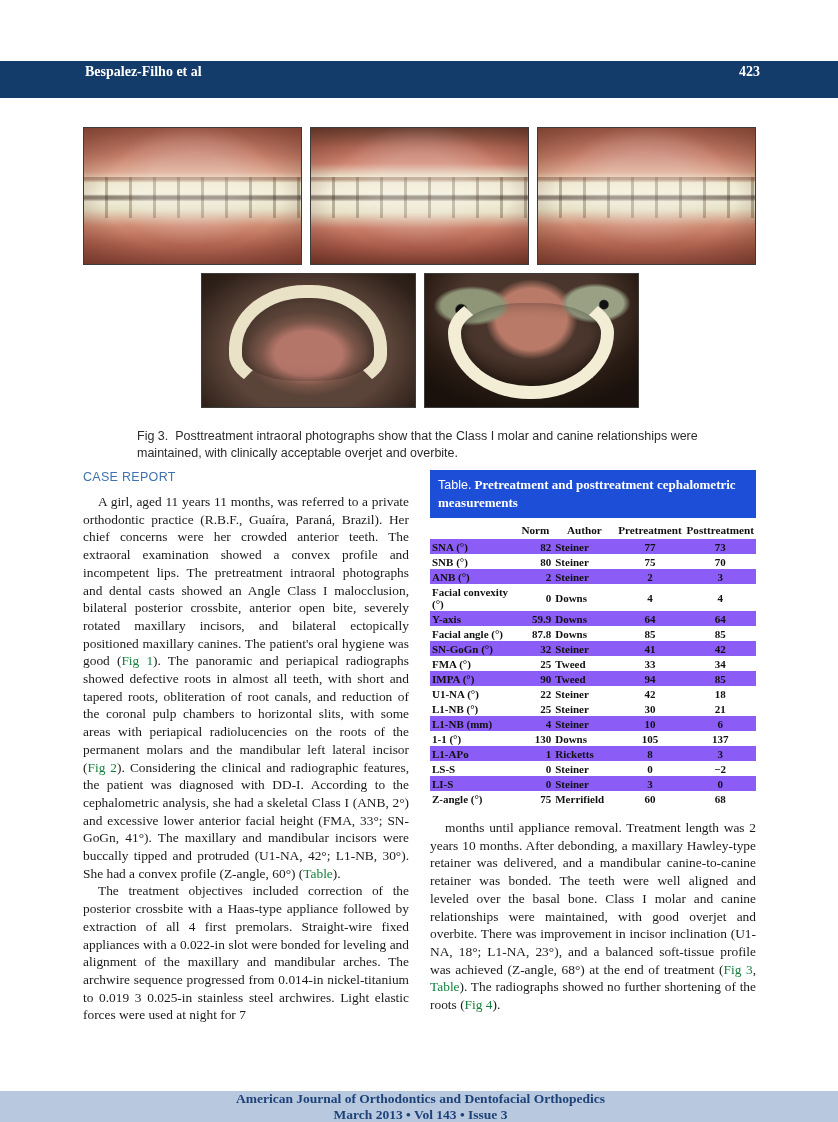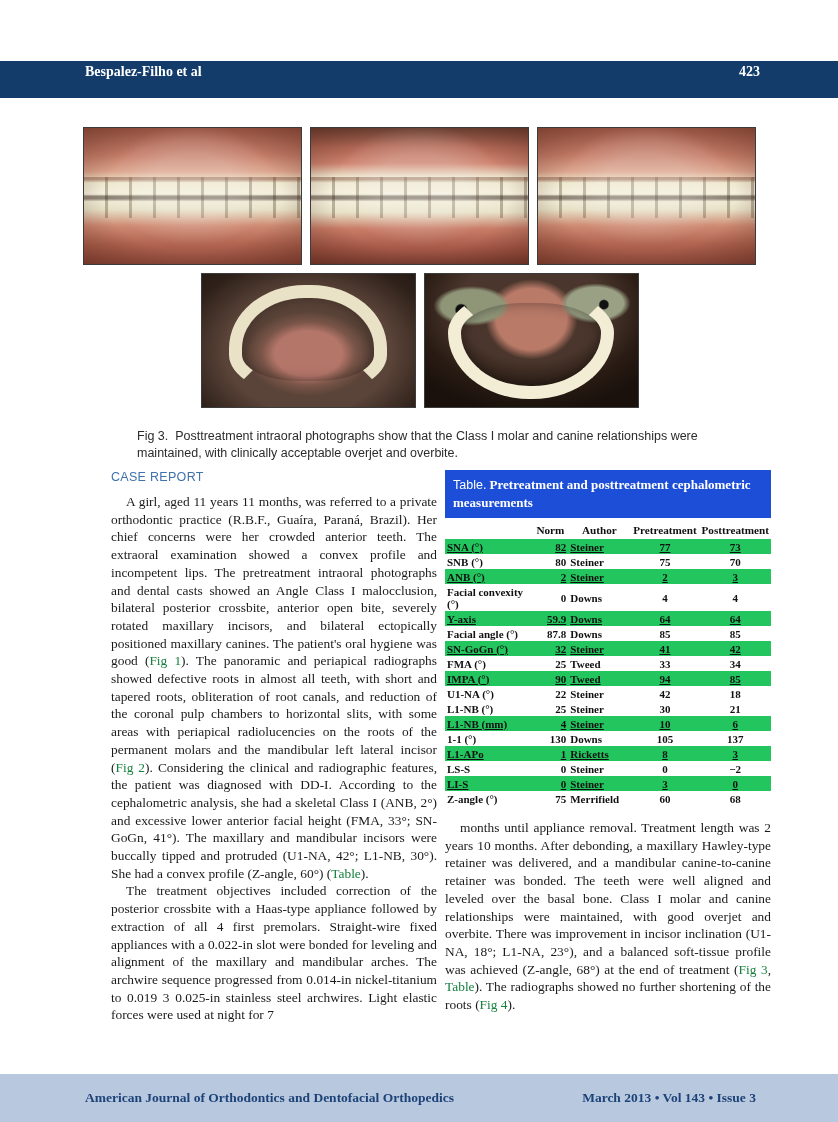--- a/index.html
+++ b/index.html
@@ -72,21 +72,21 @@
     box-shadow:inset 0 0 14px rgba(0,0,0,.4);
   }
   .caption{
     margin:20px 0 0 54px; width:606px;
     font-family:"Liberation Sans", sans-serif;
     font-size:12.5px; line-height:17px; color:#2b2b2b;
   }
   
   .columns{
     position:absolute; top:470px; left:83px; width:673px;
-    display:flex; gap:8px;margin-left:28px;
+    display:flex; gap:21px;
   }
   .col{ width:326px; }
   .section-heading{
     font-family:"Liberation Sans", sans-serif;
     font-size:12.5px; letter-spacing:.3px; color:#4072ad;
     margin:0 0 9px 0; font-weight:normal;
   }
   .body-par{
     margin:0; font-size:13.4px; line-height:17.7px; text-align:justify;
     text-indent:15px;
@@ -101,34 +101,34 @@
   .table-title .t-label{ font-family:"Liberation Sans", sans-serif; font-size:12.5px; }
   .table-title .t-text{ font-weight:bold; }
   table.ceph{
     width:100%; border-collapse:collapse; margin-top:2px;
     font-size:11px; color:#111;
   }
   table.ceph th{
     font-weight:bold; padding:4px 2px 3px 2px; text-align:center; font-size:11.2px;
   }
   table.ceph td{ padding:1.5px 2px; }
-  table.ceph tr.shaded{ background:#22c55e;text-decoration:underline; }
+  table.ceph tr.shaded{ background:#8b5cf6; }
   td.c-measure{ text-align:left; padding-left:3px; font-weight:bold; width:108px;}
   td.c-norm{ text-align:right; width:34px; font-weight:bold;}
   td.c-author{ text-align:left; padding-left:12px; width:64px; font-weight:bold;}
   td.c-pre{ text-align:center; width:66px; font-weight:bold;}
   td.c-post{ text-align:center; font-weight:bold;}
   .right-par{ margin-top:13px; }
   
   .footer-bar{
-    position:absolute; left:0; bottom:0; width:838px; height:48px;
+    position:absolute; left:0; bottom:0; width:838px; height:31px;
     background:#b8c9df; color:#1d4278;
     display:flex; align-items:center; justify-content:space-between;
     box-sizing:border-box; padding:0 82px 0 85px;
-    font-weight:bold; font-size:13.5px;
+    font-weight:bold; font-size:13.5px;flex-direction:column;
   }
 </style>
 </head>
 <body>
 
 <div class="page">
 
   <div class="header-bar">
     <span>Bespalez-Filho et al</span>
     <span>423</span>

